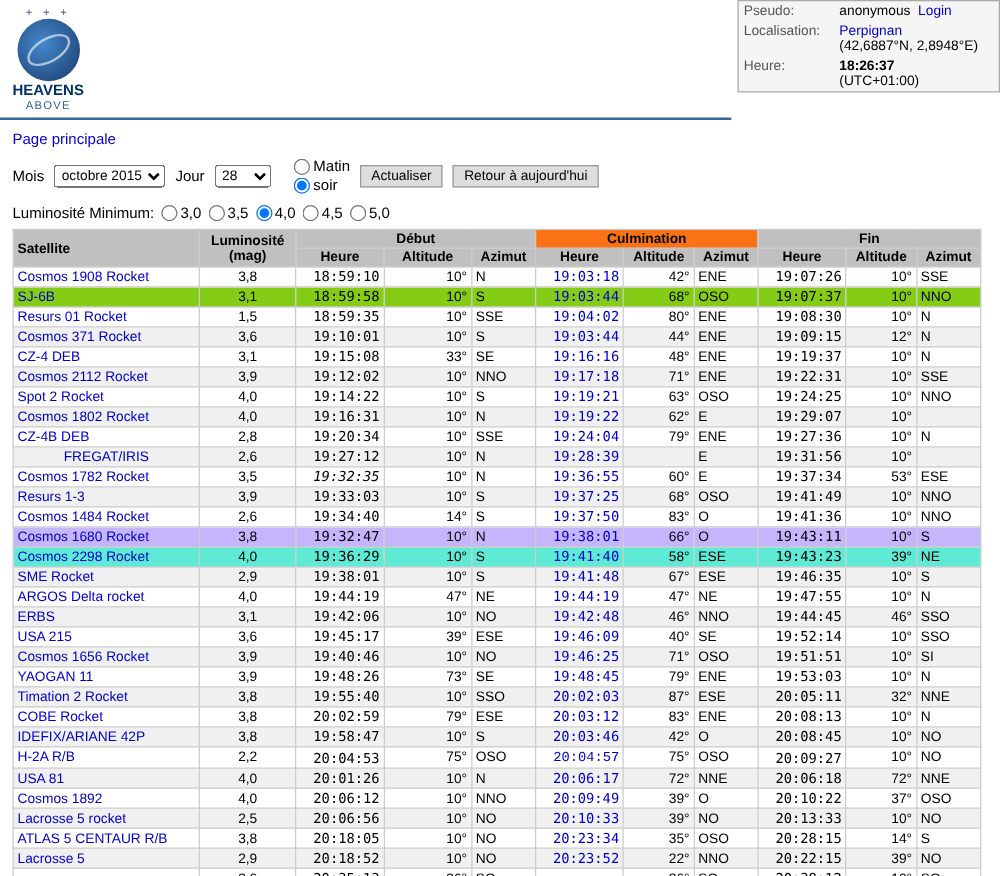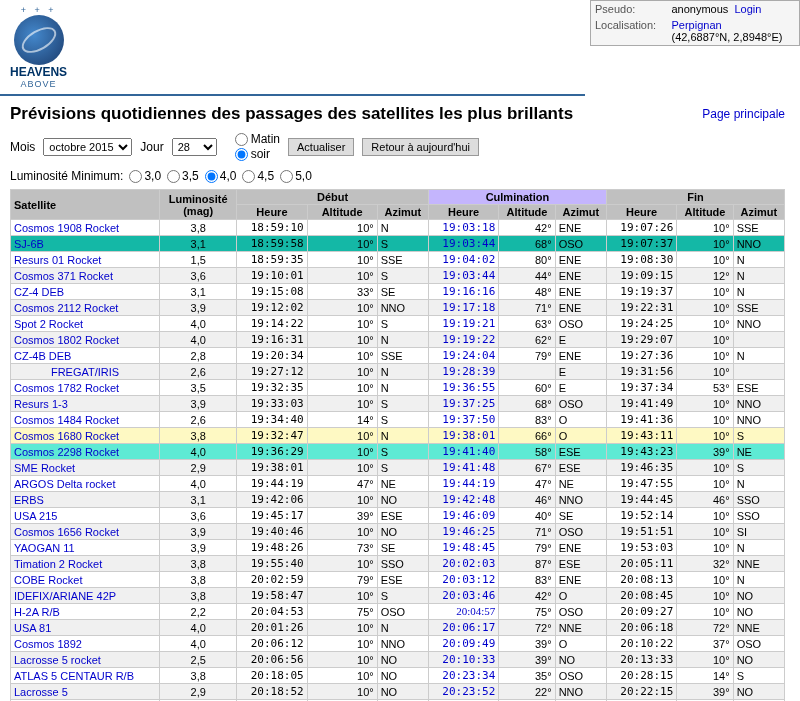--- a/index.html
+++ b/index.html
@@ -148,39 +148,45 @@
         &nbsp;<a href="#">Login</a>
       </td>
     </tr>
     <tr>
       <td class="label">Localisation:</td>
       <td class="val">
         <a href="#">Perpignan</a><br>
         <span>(42,6887°N, 2,8948°E)</span>
       </td>
     </tr>
+    <tr>
+      <td class="label">Heure:</td>
+      <td class="val">
+        <strong>18:26:37</strong><br>
+        <span>(UTC+01:00)</span>
+      </td>
+    </tr>
   </tbody>
     </table>
 </div>
 
 <div class="header-area" style="border-bottom:2px solid #336699;margin-right:215px;">
   <div class="logo-container">
     <div style="font-size:9px;color:#336699;letter-spacing:3px;">+ + +</div>
     <div class="logo-circle">
       <div class="logo-orbit"></div>
     </div>
     <div style="font-size:12px;font-weight:bold;color:#003366;">HEAVENS</div>
     <div style="font-size:9px;color:#336699;letter-spacing:1px;">ABOVE</div>
   </div>
 </div>
 
 <div class="main-content" style="margin-right:5px;">
 
   <div class="page-title-bar">
-    <div class="page-title">Prévisions quotidiennes des passages des satellites les plus brillants</div>
     <div class="page-main-link">
       <a href="#">Page principale</a>
     </div>
   </div>
 
   <div class="controls-row">
     <label>Mois</label>
     <select style="font-size:11px;">
       <option>octobre 2015</option>
     </select>
@@ -227,21 +233,21 @@
       <label>5,0</label>
     </span>
   </div>
 
   <table class="sat-table">
     <thead>
       <tr>
         <th rowspan="2" style="background:#c0c0c0;text-align:left;">Satellite</th>
         <th rowspan="2" style="background:#c0c0c0;text-align:center;">Luminosité<br>(mag)</th>
         <th colspan="3" style="background:#c0c0c0;text-align:center;">Début</th>
-        <th colspan="3" style="background:#c4b5fd;text-align:center;">Culmination</th>
+        <th colspan="3" style="background:#f97316;text-align:center;">Culmination</th>
         <th colspan="3" style="background:#c0c0c0;text-align:center;">Fin</th>
       </tr>
       <tr>
         <th style="background:#c0c0c0;">Heure</th>
         <th style="background:#c0c0c0;">Altitude</th>
         <th style="background:#c0c0c0;">Azimut</th>
         <th style="background:#c0c0c0;">Heure</th>
         <th style="background:#c0c0c0;">Altitude</th>
         <th style="background:#c0c0c0;">Azimut</th>
         <th style="background:#c0c0c0;">Heure</th>
@@ -258,21 +264,21 @@
     <td class="time" style="font-family:monospace;">18:59:10</td>
     <td class="alt" style="text-align:right;">10°</td>
     <td class="az" style="text-align:left;">N</td>
     <td class="time highlight"><span style="color:#0000cc;font-family:monospace;">19:03:18</span></td>
     <td class="alt" style="text-align:right;">42°</td>
     <td class="az" style="text-align:left;">ENE</td>
     <td class="time" style="font-family:monospace;">19:07:26</td>
     <td class="alt" style="text-align:right;">10°</td>
     <td class="az" style="text-align:left;">SSE</td>
   </tr>
-        <tr style="background: #14b8a6;">
+        <tr style="background: #84cc16;">
     <td class="satellite-name" style="color:#000;">
       <a href="#" style="color:#00c;text-decoration:none;">SJ-6B</a>
     </td>
     <td class="mag" style="text-align:center;">3,1</td>
     <td class="time" style="font-family:monospace;">18:59:58</td>
     <td class="alt" style="text-align:right;">10°</td>
     <td class="az" style="text-align:left;">S</td>
     <td class="time highlight"><span style="color:#0000cc;font-family:monospace;">19:03:44</span></td>
     <td class="alt" style="text-align:right;">68°</td>
     <td class="az" style="text-align:left;">OSO</td>
@@ -398,21 +404,21 @@
     <td class="az" style="text-align:left;">E</td>
     <td class="time" style="font-family:monospace;">19:31:56</td>
     <td class="alt" style="text-align:right;">10°</td>
     <td class="az" style="text-align:left;"></td>
   </tr>
         <tr style="background: rgb(255, 255, 255);">
     <td class="satellite-name" style="color:#000;">
       <a href="#" style="color:#00c;text-decoration:none;">Cosmos 1782 Rocket</a>
     </td>
     <td class="mag" style="text-align:center;">3,5</td>
-    <td class="time" style="font-family:monospace;">19:32:35</td>
+    <td class="time" style="font-family:monospace;font-style:italic;">19:32:35</td>
     <td class="alt" style="text-align:right;">10°</td>
     <td class="az" style="text-align:left;">N</td>
     <td class="time highlight"><span style="color:#0000cc;font-family:monospace;">19:36:55</span></td>
     <td class="alt" style="text-align:right;">60°</td>
     <td class="az" style="text-align:left;">E</td>
     <td class="time" style="font-family:monospace;">19:37:34</td>
     <td class="alt" style="text-align:right;">53°</td>
     <td class="az" style="text-align:left;">ESE</td>
   </tr>
         <tr style="background: rgb(240, 240, 240);">
@@ -438,21 +444,21 @@
     <td class="time" style="font-family:monospace;">19:34:40</td>
     <td class="alt" style="text-align:right;">14°</td>
     <td class="az" style="text-align:left;">S</td>
     <td class="time highlight"><span style="color:#0000cc;font-family:monospace;">19:37:50</span></td>
     <td class="alt" style="text-align:right;">83°</td>
     <td class="az" style="text-align:left;">O</td>
     <td class="time" style="font-family:monospace;">19:41:36</td>
     <td class="alt" style="text-align:right;">10°</td>
     <td class="az" style="text-align:left;">NNO</td>
   </tr>
-        <tr style="background: #fef9c3;">
+        <tr style="background: #c4b5fd;">
     <td class="satellite-name" style="color:#000;">
       <a href="#" style="color:#00c;text-decoration:none;">Cosmos 1680 Rocket</a>
     </td>
     <td class="mag" style="text-align:center;">3,8</td>
     <td class="time" style="font-family:monospace;">19:32:47</td>
     <td class="alt" style="text-align:right;">10°</td>
     <td class="az" style="text-align:left;">N</td>
     <td class="time highlight"><span style="color:#0000cc;font-family:monospace;">19:38:01</span></td>
     <td class="alt" style="text-align:right;">66°</td>
     <td class="az" style="text-align:left;">O</td>
@@ -611,21 +617,21 @@
     <td class="az" style="text-align:left;">NO</td>
   </tr>
         <tr style="background: rgb(255, 255, 255);">
     <td class="satellite-name" style="color:#000;">
       <a href="#" style="color:#00c;text-decoration:none;">H-2A R/B</a>
     </td>
     <td class="mag" style="text-align:center;">2,2</td>
     <td class="time" style="font-family:monospace;">20:04:53</td>
     <td class="alt" style="text-align:right;">75°</td>
     <td class="az" style="text-align:left;">OSO</td>
-    <td class="time highlight"><span style="color:#0000cc;font-family:Liberation Serif, serif;">20:04:57</span></td>
+    <td class="time highlight"><span style="color:#0000cc;font-family:Liberation Mono, monospace;">20:04:57</span></td>
     <td class="alt" style="text-align:right;">75°</td>
     <td class="az" style="text-align:left;">OSO</td>
     <td class="time" style="font-family:monospace;">20:09:27</td>
     <td class="alt" style="text-align:right;">10°</td>
     <td class="az" style="text-align:left;">NO</td>
   </tr>
         <tr style="background: rgb(240, 240, 240);">
     <td class="satellite-name" style="color:#000;">
       <a href="#" style="color:#00c;text-decoration:none;">USA 81</a>
     </td>

